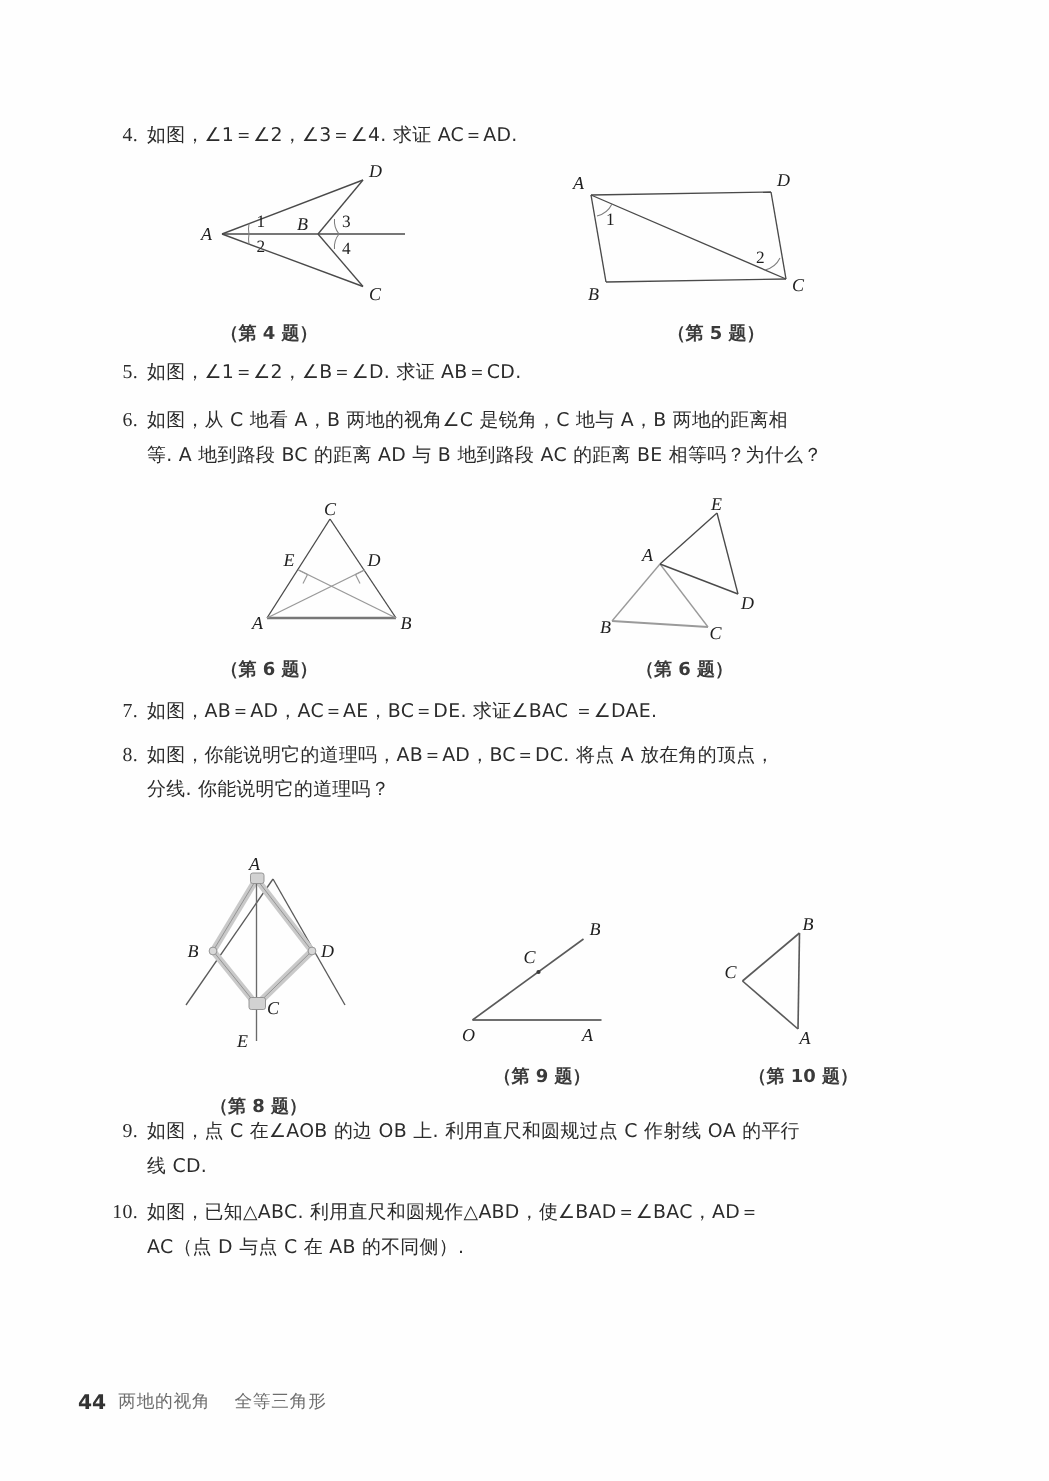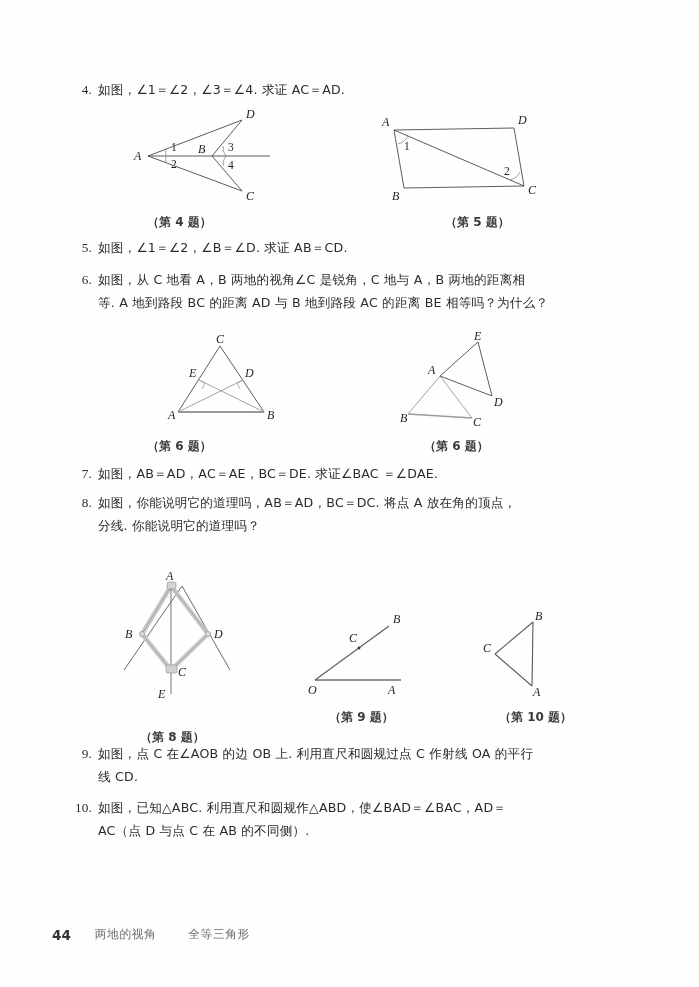--- a/index.html
+++ b/index.html
@@ -78,21 +78,21 @@
     fill: #1f1f1f;
   }
 
   
   .footer {
     position: absolute;
     left: 52px;
     top: 927px;
     display: flex;
     align-items: center;
-    gap: 24px;
+    gap: 8px;
   }
   .footer .pageno {
     font-family: "DejaVu Sans", "Liberation Sans", sans-serif;
     font-weight: bold;
     font-size: 13.5px;
     color: #333;
   }
   .footer .chap {
     font-family: "DejaVu Sans", "Liberation Sans", sans-serif;
     font-size: 11.8px;

